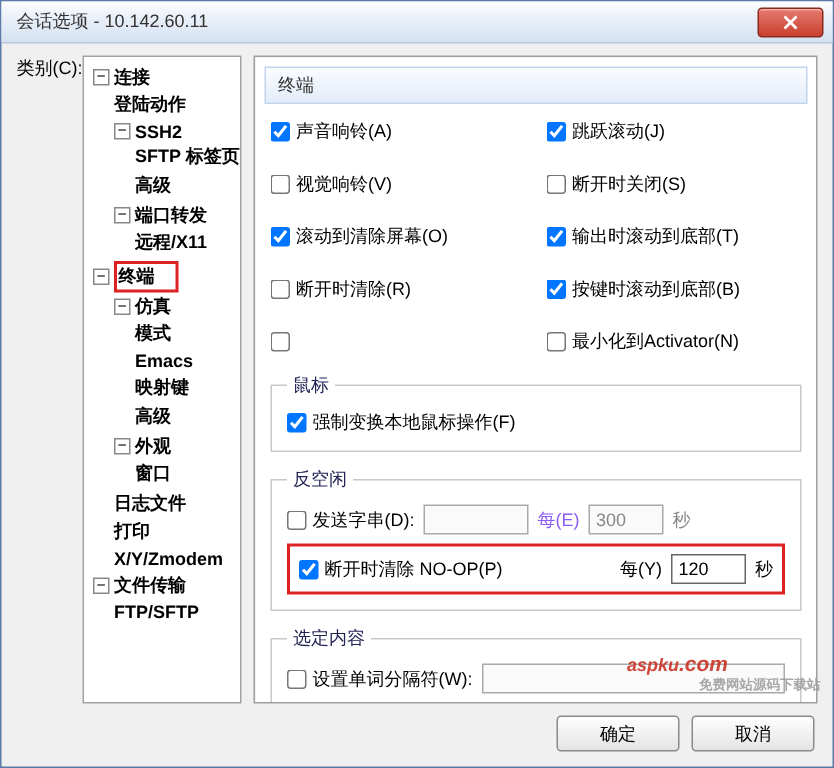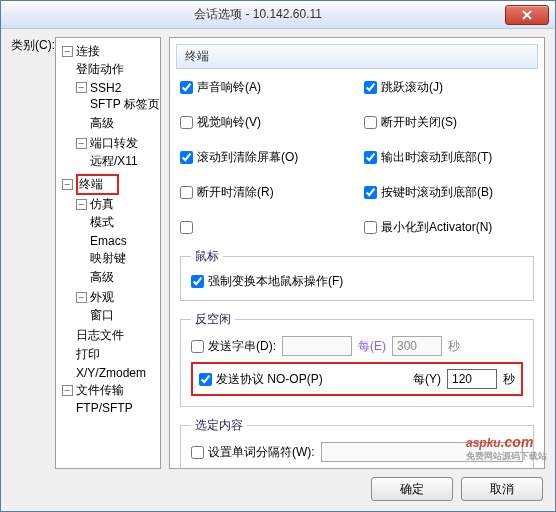--- a/index.html
+++ b/index.html
@@ -1,46 +1,46 @@
 <!DOCTYPE html>
 <html><head>
 <meta charset="utf-8">
 <style>
 * { box-sizing: border-box; font-family: "Microsoft YaHei", "SimSun", Tahoma, sans-serif; font-size: 12px; }
 body { margin: 0; background: #fff; }
 .window { width: 556px; height: 512px; border: 1px solid #5a7ba8; background: #f0f0f0; position: relative; }
-.titlebar { height: 28px; background: linear-gradient(#fdfefe, #e8eef8 45%, #d5e2f2); display: flex; align-items: center; padding: 0 6px 0 10px; border-bottom: 1px solid #b8c8de; text-align: center; }
+.titlebar { height: 28px; background: linear-gradient(#fdfefe, #e8eef8 45%, #d5e2f2); display: flex; align-items: center; padding: 0 6px 0 10px; border-bottom: 1px solid #b8c8de; }
 .titlebar .title { flex: 1; color: #333; }
 .close-btn { width: 44px; height: 20px; background: linear-gradient(#e67a6f, #c8402f); border: 1px solid #8a2a1f; border-radius: 3px; display: flex; align-items: center; justify-content: center; color: #fff; font-weight: bold; box-shadow: inset 0 1px 0 rgba(255,255,255,0.4); }
 .body { display: flex; padding: 8px 10px 10px 10px; height: calc(100% - 28px); gap: 8px; flex-direction: column; }
 .main-row { display: flex; flex: 1; gap: 8px; min-height: 0; }
 .left-col { width: 150px; display: flex; flex-direction: row; }
 .cat-label { margin-bottom: 4px; color: #000; }
 .tree { flex: 1; background: #fff; border: 1px solid #a0a0a0; padding: 4px 2px; overflow: auto; }
-.tree ul { list-style: none; margin: 0; padding: 0 0 0 14px; }
+.tree ul { list-style: none; margin: 0; padding: 0 0 0 14px; font-weight: bold; }
 .tree > ul { padding-left: 4px; }
 .tree li { padding: 1px 0; white-space: nowrap; }
 .tw { display: inline-block; width: 11px; height: 11px; border: 1px solid #888; background: #fff; text-align: center; line-height: 9px; font-size: 10px; margin-right: 3px; vertical-align: middle; cursor: pointer; color: #555; }
 .lbl { vertical-align: middle; }
 .sel { border: 2px solid #d22; padding: 0 14px 0 1px; display: inline-block; }
 .right-col { flex: 1; background: #fff; border: 1px solid #a0a0a0; padding: 6px 10px 6px 10px; overflow: auto; }
 .section-hdr { background: linear-gradient(#fafcff, #e2ecf9); border: 1px solid #c2d4eb; padding: 3px 8px; margin: 0 -4px 10px -4px; color: #333; }
 fieldset { border: 1px solid #c8c8c8; margin: 0 0 10px 0; padding: 8px 10px 10px 10px; }
 legend { padding: 0 4px; color: #225; }
 .grid2 { display: grid; grid-template-columns: 1fr 1fr; gap: 18px 14px; }
 .chk { display: flex; align-items: center; gap: 4px; }
 .chk input { width: 13px; height: 13px; margin: 0; }
 .row { display: flex; align-items: center; gap: 6px; }
 .row input[type=text] { border: 1px solid #aaa; height: 20px; padding: 0 4px; }
 .antiidle-box { border: 2px solid #d22; padding: 5px 6px; margin-top: 6px; display: flex; align-items: center; gap: 6px; }
 .antiidle-box .val { width: 50px; border: 1px solid #666; height: 20px; padding: 0 4px; }
 .btn-row { display: flex; justify-content: flex-end; gap: 8px; padding-right: 2px; }
 .btn { width: 82px; height: 24px; background: linear-gradient(#fefefe,#e4e4e4); border: 1px solid #8a8a8a; border-radius: 3px; }
 .watermark { position: absolute; right: 8px; bottom: 48px; font-size: 26px; font-weight: bold; font-style: italic; color: #c8271a; opacity: 0.85; pointer-events: none; }
-.watermark .sub { font-size: 9px; color: #999; font-style: normal; display: block; text-align: right; margin-top: -4px; }
+.watermark .sub { font-size: 9px; color: #999; font-style: normal; display: block; text-align: right; margin-top: -4px; margin-left: 48px; }
 </style>
 </head>
 <body>
 
 <div class="window">
   <div class="titlebar">
     <span class="title">会话选项 - 10.142.60.11</span>
     <div class="close-btn">
       <svg width="10" height="10" viewBox="0 0 10 10">
           <path d="M1 1 L9 9 M9 1 L1 9" stroke="#fff" stroke-width="1.8"></path>
@@ -160,21 +160,21 @@
                 <span>发送字串(D):</span>
               </label>
             <input type="text" style="width: 70px;" disabled="">
             <span style="color:#8b5cf6">每(E)</span>
             <input type="text" style="width: 50px; color: rgb(136, 136, 136);" disabled="" value="300">
             <span style="color:#888">秒</span>
           </div>
           <div class="antiidle-box">
             <label class="chk">
                 <input type="checkbox" checked="" style="">
-                <span>发送协议 NO-OP(P)</span>
+                <span>断开时清除 NO-OP(P)</span>
               </label>
             <span style="margin-left:auto">每(Y)</span>
             <input type="text" class="val" value="120" style="">
             <span>秒</span>
           </div>
         </fieldset>
 
         <fieldset>
           <legend>选定内容</legend>
           <div class="row">

